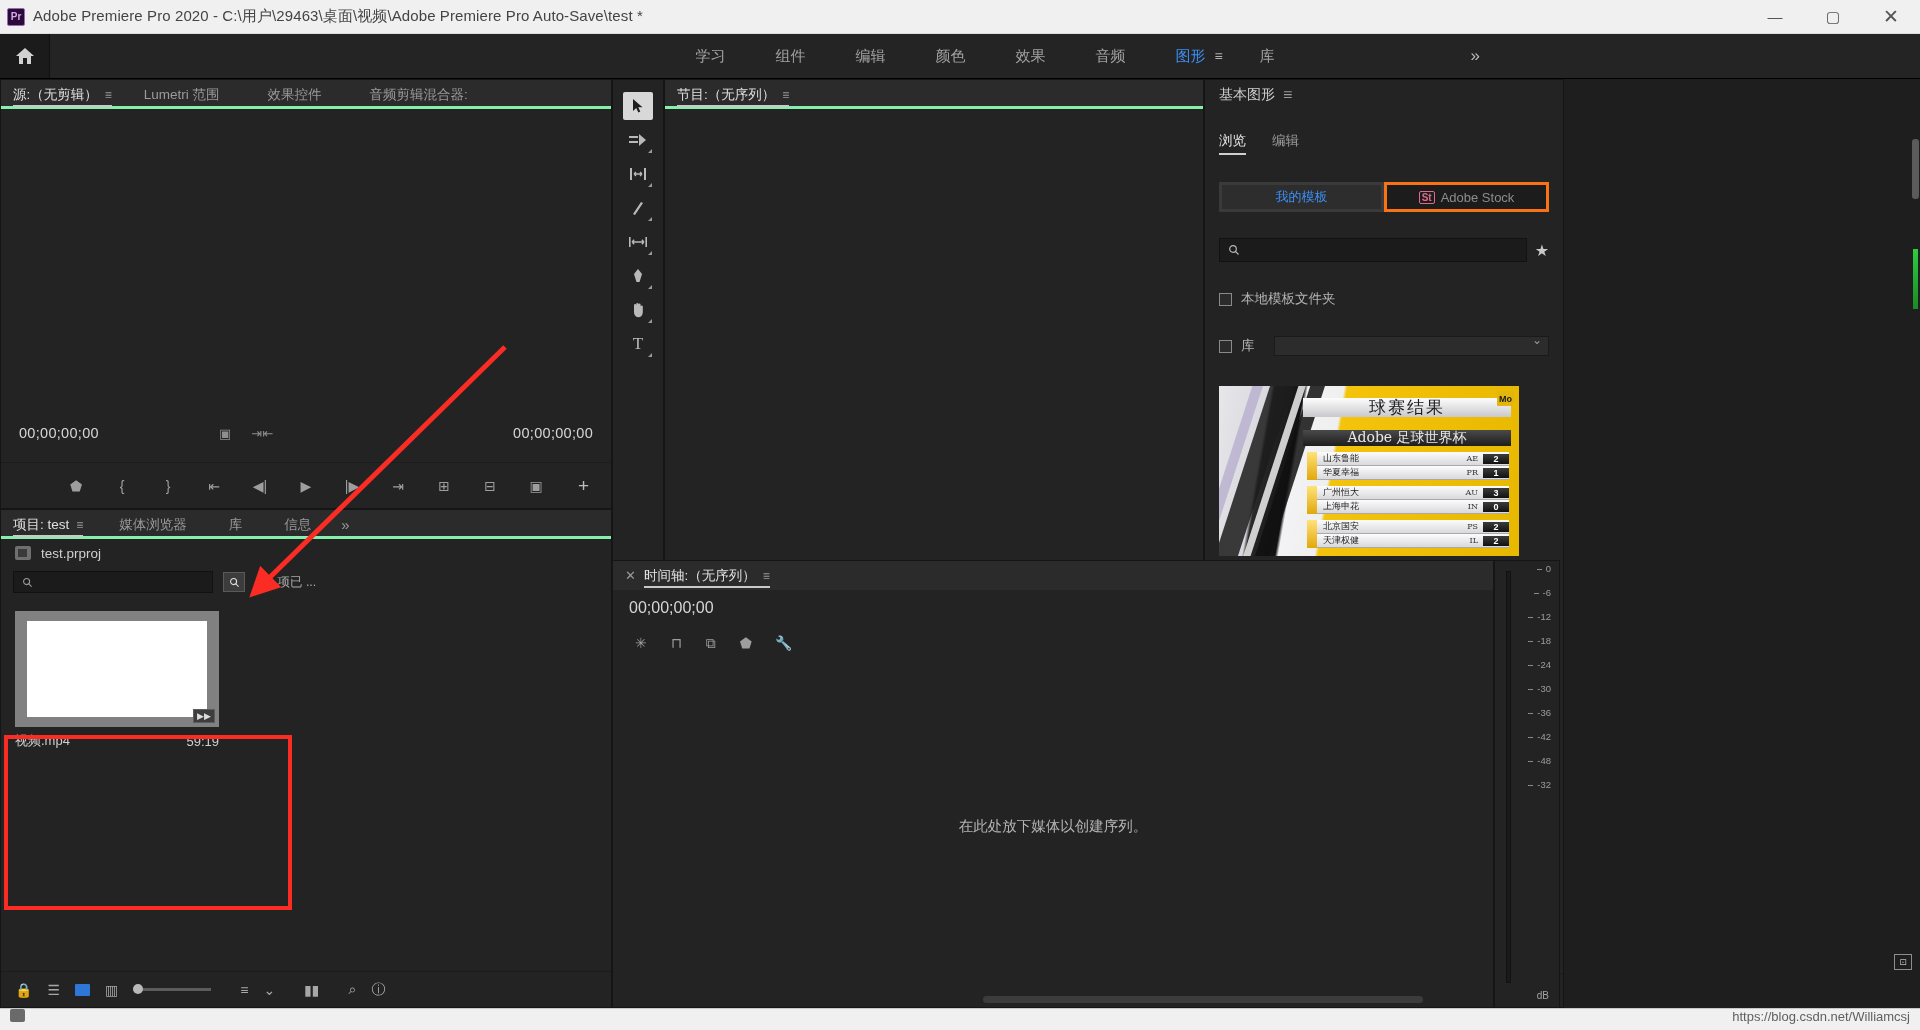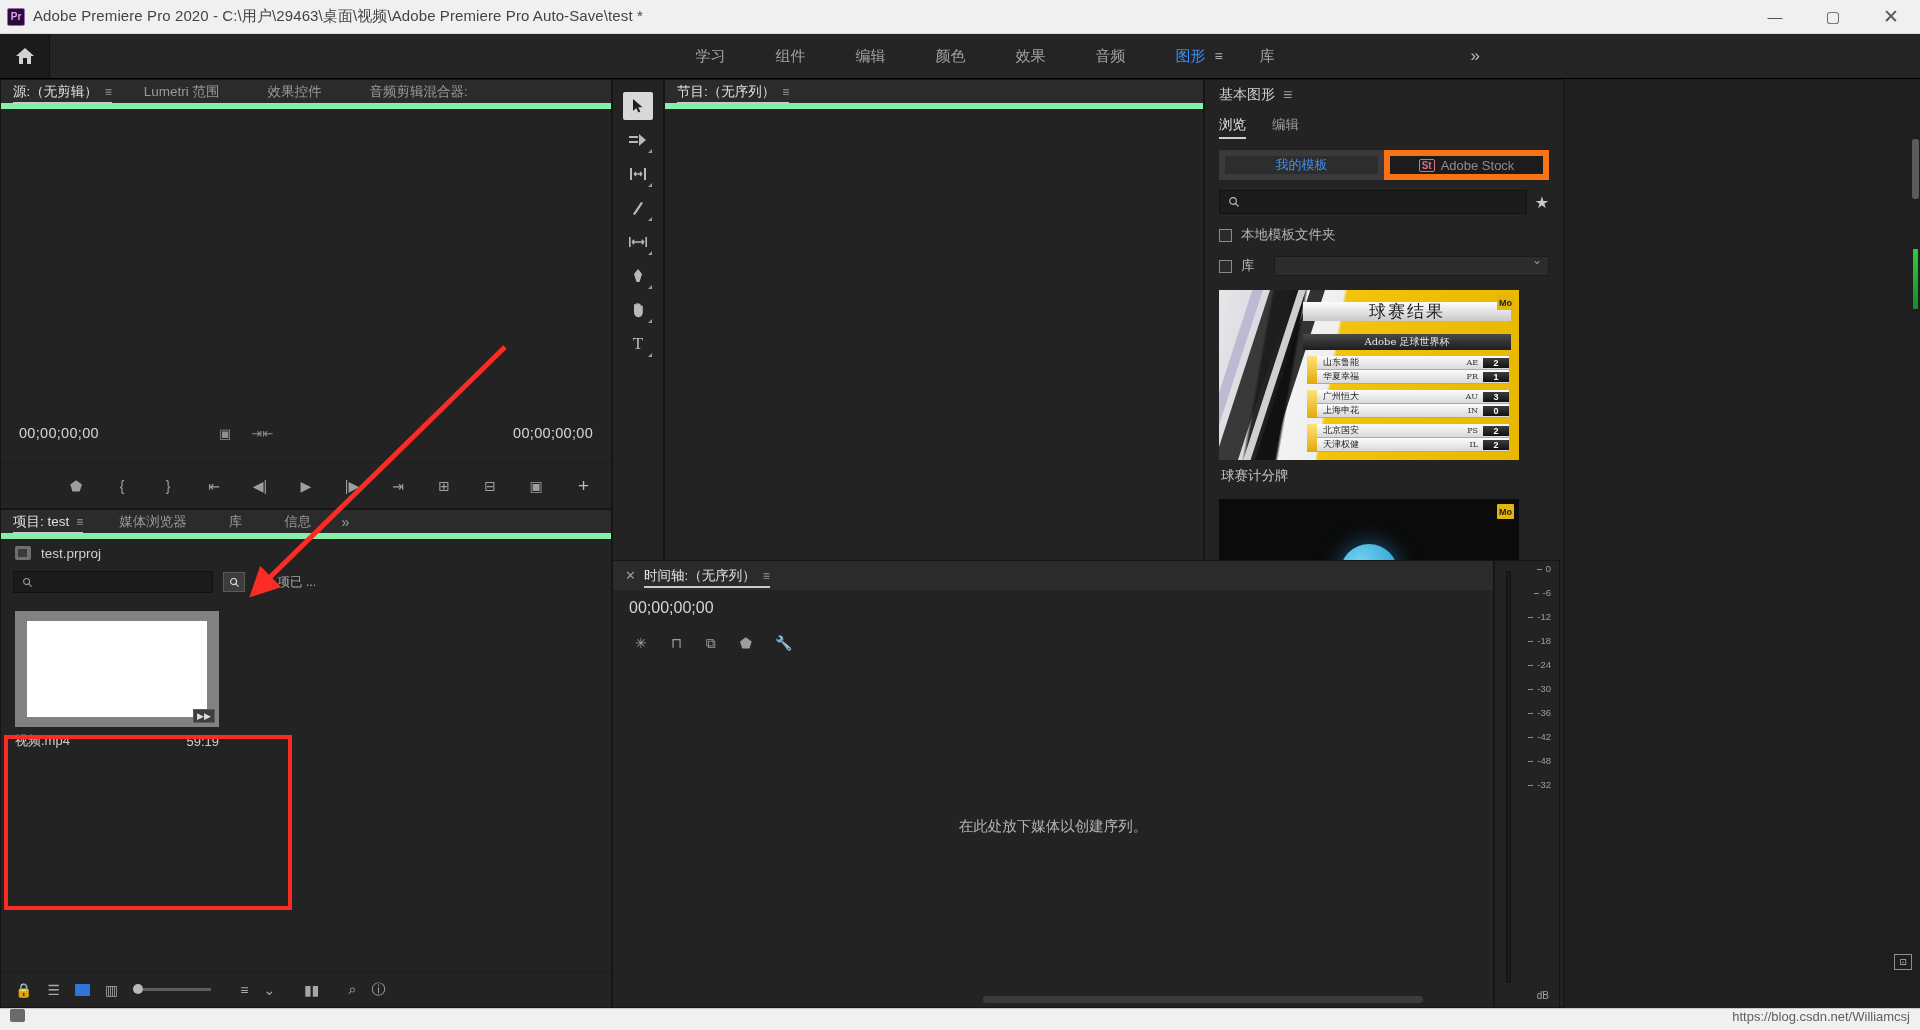--- a/index.html
+++ b/index.html
@@ -55,22 +55,22 @@
   .ws-tab { font-size: 15px; color: #a2a2a2; padding: 0 25px; white-space: nowrap; }
   .ws-tab.active { color: #3d8ef5; }
   .ws-menu-icon { color: #b0b0b0; font-size: 14px; margin-left: -16px; padding-right: 12px; }
   .ws-overflow { position: absolute; right: 440px; font-size: 17px; color: #bbb; }
 
   
   .main { flex: 1 1 auto; display: flex; position: relative; min-height: 0; }
 
   .panel { background: #232323; border: 1px solid #151515; display: flex; flex-direction: column; }
   .panel-tabs {
-    height: 29px; background: #2b2b2b; display: flex; align-items: center;
-    flex: 0 0 29px; padding-left: 12px; gap: 0; border-bottom: 6px solid #86efac;
+    height: 29px; background: #2b2b2b; display: flex; 
+    flex: 0 0 29px; padding-left: 12px; gap: 0; border-bottom: 3px solid #86efac;
   }
   .ptab { font-size: 13.5px; color: #9a9a9a; padding: 0 14px 0 0; white-space: nowrap; position: relative; height: 29px; display:flex; align-items:center; }
   .ptab.active { color: #e0e0e0; }
   .ptab.active::after {
     content: ""; position: absolute; left: 0; right: 14px; bottom: 2px; height: 2px; background: #c9c9c9;
   }
   .ptab .hamb { margin-left: 7px; color: #9a9a9a; font-size: 12px; }
 
   
   .left-col { width: 612px; display: flex; flex-direction: column; flex: 0 0 612px; }
@@ -103,31 +103,31 @@
     color: #b9b9b9; font-size: 15px; border-radius: 2px; position: relative;
   }
   .tool.active { background: #d8d8d8; color: #1e1e1e; }
   .tool .corner { position: absolute; right: 1px; bottom: 1px; width: 0; height: 0;
     border-left: 4px solid transparent; border-bottom: 4px solid #9a9a9a; }
 
   
   .program-panel { flex: 0 0 540px; display: flex; flex-direction: column; }
 
   
-  .eg-panel { width: 360px; flex: 0 0 360px; display: flex; flex-direction: column; }
+  .eg-panel { width: 360px; flex: 0 0 360px; display: flex; flex-direction: column; gap: 16px; }
   .eg-head { height: 30px; display: flex; align-items: center; padding-left: 14px; gap: 8px; flex: 0 0 30px; background:#232323;}
   .eg-title { font-size: 14px; color: #cfcfcf; }
   .eg-subtabs { height: 34px; display: flex; align-items: center; padding-left: 14px; gap: 26px; flex: 0 0 34px; }
   .eg-subtab { font-size: 13.5px; color: #9a9a9a; position: relative; padding-bottom: 5px; }
   .eg-subtab.active { color: #e4e4e4; }
   .eg-subtab.active::after { content:""; position:absolute; left:0; right:0; bottom:0; height:2px; background:#cfcfcf; }
   .seg-row { display: flex; margin: 6px 14px 0 14px; height: 30px; }
   .seg {
     flex: 1 1 50%; display: flex; align-items: center; justify-content: center; gap: 6px;
-    font-size: 13px; color: #8d8d8d; background: #1c1c1c; border: 6px solid #f97316;
+    font-size: 13px; color: #8d8d8d; background: #1c1c1c; border: 3px solid #f97316;
   }
   .seg.active { color: #3d8ef5; background: #2d2d2d; border-color: #3a3a3a; }
   .st-badge { color: #e06a8c; font-size: 10px; border: 1px solid #e06a8c; border-radius: 2px; padding: 0 2px; font-weight: bold; }
   .eg-search-row { display: flex; align-items: center; margin: 10px 14px 0 14px; gap: 8px; }
   .eg-search {
     flex: 1 1 auto; height: 24px; background: #1b1b1b; border: 1px solid #121212;
     display: flex; align-items: center; padding-left: 8px; gap: 6px; color: #777; font-size: 12px;
   }
   .star { color: #c9c9c9; font-size: 16px; }
   .chk-row { display: flex; align-items: center; gap: 9px; margin: 12px 14px 0 14px; font-size: 13.5px; color: #b4b4b4; }
@@ -147,21 +147,21 @@
   
   .sb { position: absolute; inset: 0; background: #d9c27a;
         background: linear-gradient(100deg,#e7e7ea 0%,#d8d8de 16%,#2a2a2a 17%,#111 26%,#f3f3f5 27%,#efefef 38%,#f3c40b 39%,#e8b800 100%); }
   .sb-stripes { position:absolute; inset:0; }
   .sb-stripe { position:absolute; top:-20%; height:140%; width:16px; background:#fff; transform: rotate(18deg); opacity:.85;}
   .sb-title { position: absolute; left: 84px; top: 12px; right: 8px; height: 19px;
     background: linear-gradient(#fdfdfd,#c9c9cc); display: flex; align-items: center; justify-content: center; }
   .sb-title span { font-family: "DejaVu Serif", serif; font-size: 17px; color: #1b1b1b; letter-spacing: 2px; }
   .sb-sub { position: absolute; left: 84px; top: 44px; right: 8px; height: 16px;
     background: linear-gradient(#4a4a4a,#1d1d1d); display: flex; align-items: center; justify-content: center; }
-  .sb-sub span { font-size: 10px; color: #e8e8e8; font-family: "DejaVu Serif", serif; }
+  .sb-sub span { font-size: 14px; color: #e8e8e8; font-family: "DejaVu Serif", serif; }
   .sb-rows { position: absolute; left: 88px; top: 66px; right: 10px; }
   .sb-grp { margin-bottom: 6px; display: flex; }
   .sb-tab-l { width: 10px; background: linear-gradient(#ffe27a,#e1a80a); }
   .sb-grp-rows { flex: 1 1 auto; }
   .sb-row { display: flex; align-items: center; height: 14px;
     background: linear-gradient(#fcfcfc,#d9d9dc); border-bottom: 1px solid #aaa; }
   .sb-team { flex: 1 1 auto; font-size: 9px; color: #1c1c1c; padding-left: 6px; font-family: "DejaVu Serif", serif; white-space: nowrap; }
   .sb-abbr { font-size: 8px; color: #333; padding-right: 5px; font-family: "DejaVu Serif", serif; }
   .sb-score { width: 26px; background: linear-gradient(#3c3c3c,#111); color: #fff; font-size: 9px;
     display: flex; align-items: center; justify-content: center; font-weight: bold; }

